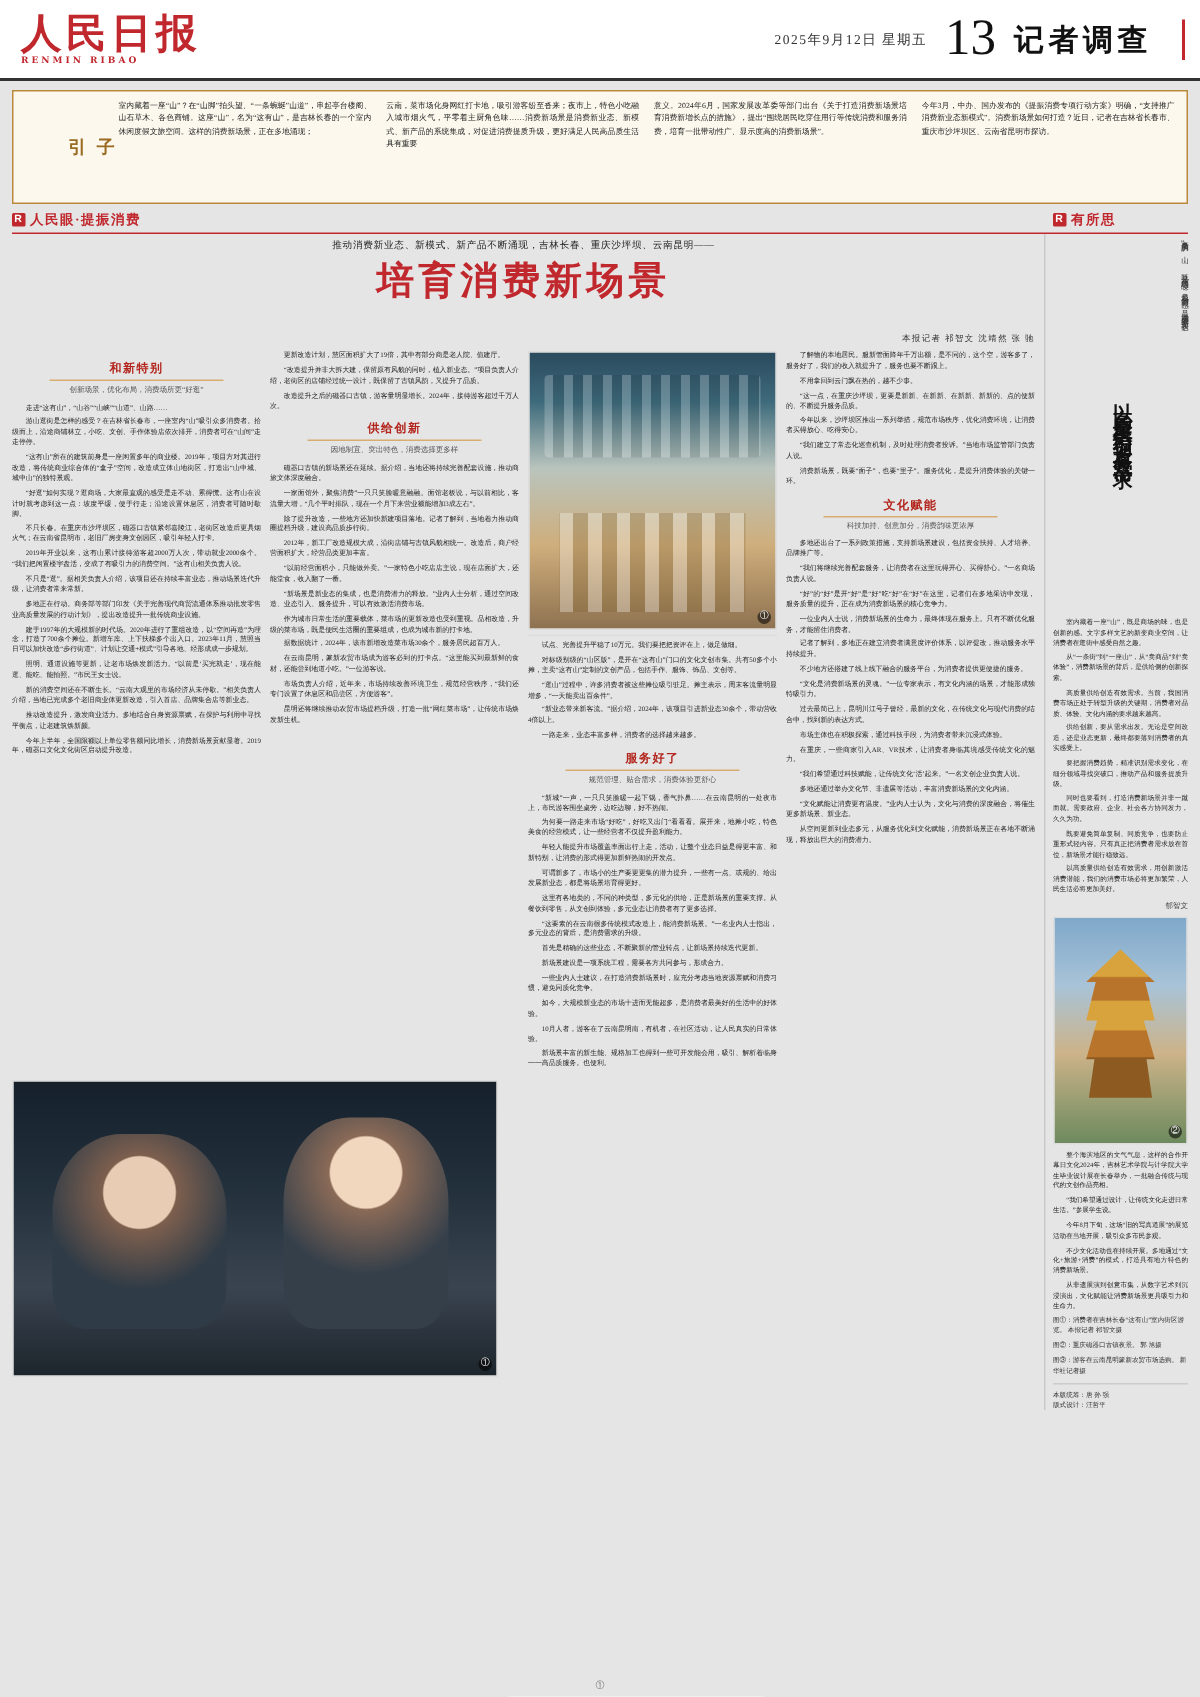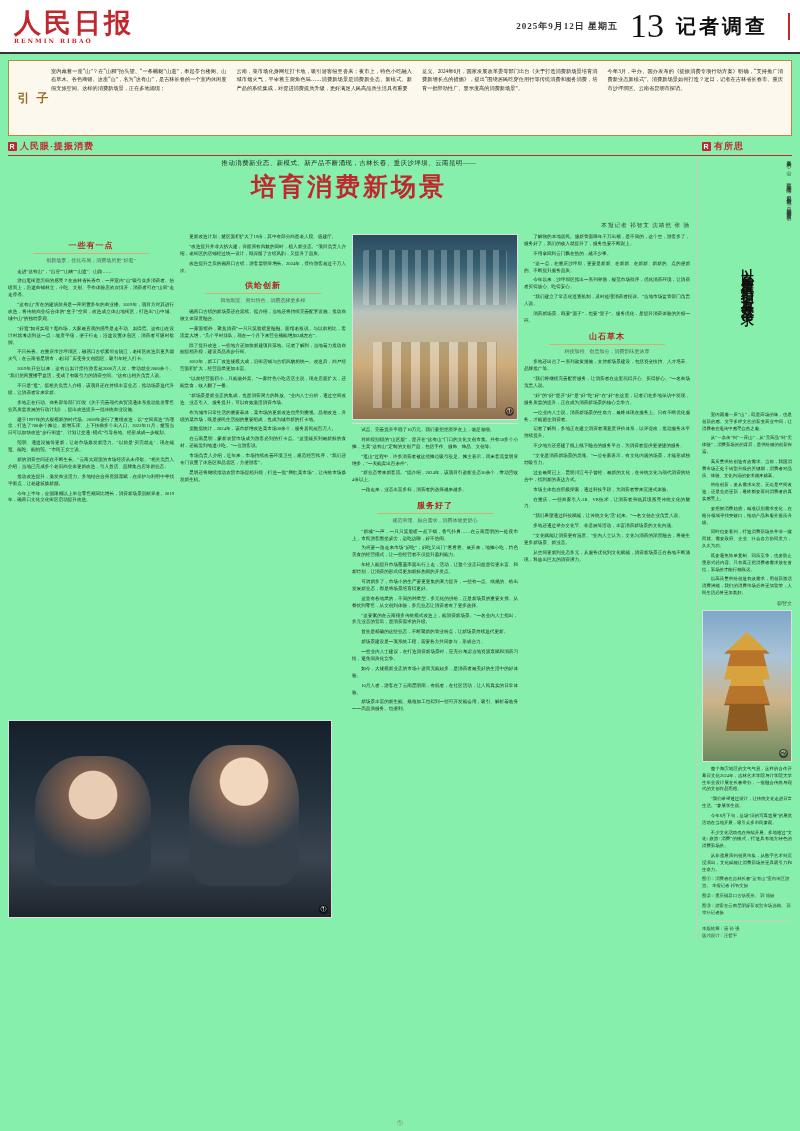--- a/index.html
+++ b/index.html
@@ -4,48 +4,48 @@
 <style>
   html,body{margin:0;padding:0;}
   body{
     width:800px;height:1131px;
     background:#ffffff;
     font-family:"Liberation Serif", serif;
     color:#1a1a1a;
     overflow:hidden;
     position:relative;
   }
-  .page{position:relative;width:800px;height:1131px;background:#86efac;}
+  .page{position:relative;width:800px;height:1131px;background:#e5e5e5;}
 
   
   .masthead{
     position:relative;height:54px;border-bottom:2px solid #333;
     display:flex;align-items:center;justify-content:space-between;
     padding:0 10px;box-sizing:border-box;background:#fff;
   }
   .logo{
     font-family:"DejaVu Serif", serif;
     font-size:27px;font-weight:bold;color:#c0282e;letter-spacing:3px;
     padding-left:4px;line-height:1;
   }
   .logo-sub{font-size:6px;color:#c0282e;letter-spacing:2px;display:block;margin-top:2px;}
   .mast-right{display:flex;align-items:center;gap:12px;}
-  .mast-date{font-size:9px;color:#333;letter-spacing:1px;font-weight:bold;}
+  .mast-date{font-size:9px;color:#333;letter-spacing:1px;}
   .page-no{font-size:34px;font-weight:normal;color:#111;font-family:"Liberation Serif",serif;}
   .mast-section{font-size:20px;font-weight:bold;letter-spacing:3px;color:#111;border-right:2px solid #c0282e;padding-right:20px;}
 
   
   .intro{
     margin:6px 8px 4px 8px;border:1px solid #b98a3c;background:#fdf8ee;
     display:flex;padding:6px 8px;box-sizing:border-box;height:76px;
   }
   .intro-label{
     width:34px;flex:0 0 34px;display:flex;flex-direction:column;
     align-items:center;justify-content:center;color:#9a6b22;
-    font-size:12px;font-weight:bold;letter-spacing:2px;
+    font-size:12px;font-weight:bold;letter-spacing:2px;margin-left:28px;
   }
   .intro-cols{display:flex;flex:1;gap:10px;}
   .intro-col{flex:1;font-size:5.2px;line-height:1.62;color:#222;text-align:justify;}
 
   
   .banner-row{display:flex;margin:0 8px;align-items:flex-end;gap:20px;}
   .tagbox{
     display:inline-flex;align-items:center;gap:3px;
     font-size:9px;font-weight:bold;color:#c0282e;letter-spacing:1px;
   }
@@ -186,21 +186,21 @@
 
       <div class="kicker">推动消费新业态、新模式、新产品不断涌现，吉林长春、重庆沙坪坝、云南昆明——</div>
       <div class="headline">
         <span>培育消费新场景</span>
       </div>
       <div class="byline">本报记者  祁智文  沈靖然  张  驰</div>
 
       <div class="cols">
 
         <div class="col">
-          <div class="sub-title">一些有一点</div>
+          <div class="sub-title">和新特别</div>
           <div class="sub-rule"></div>
           <div class="sub-desc">创新场景，优化布局，消费场所更“好逛”</div>
           <p>走进“这有山”，“山谷”“山峡”“山道”、山路……</p>
           <p>游山逛街是怎样的感受？在吉林省长春市，一座室内“山”吸引众多消费者。拾级而上，沿途商铺林立，小吃、文创、手作体验店依次排开，消费者可在“山间”走走停停。</p>
           <p>“这有山”所在的建筑前身是一座闲置多年的商业楼。2019年，项目方对其进行改造，将传统商业综合体的“盒子”空间，改造成立体山地街区，打造出“山中城、城中山”的独特景观。</p>
           <p>“好逛”如何实现？逛商场，大家最直观的感受是走不动、累得慌。这有山在设计时就考虑到这一点：坡度平缓，便于行走；沿途设置休息区，消费者可随时歇脚。</p>
           <p>不只长春。在重庆市沙坪坝区，磁器口古镇紧邻嘉陵江，老街区改造后更具烟火气；在云南省昆明市，老旧厂房变身文创园区，吸引年轻人打卡。</p>
           <p>2019年开业以来，这有山累计接待游客超2000万人次，带动就业2000余个。“我们把闲置楼宇盘活，变成了有吸引力的消费空间。”这有山相关负责人说。</p>
           <p>不只是“逛”。据相关负责人介绍，该项目还在持续丰富业态，推动场景迭代升级，让消费者常来常新。</p>
           <p>多地正在行动。商务部等部门印发《关于完善现代商贸流通体系推动批发零售业高质量发展的行动计划》，提出改造提升一批传统商业设施。</p>
@@ -259,21 +259,21 @@
           <p>新场景丰富的新生能、规格加工也得到一些可开发能会用，吸引、解析着临身一一高品质服务。也便利。</p>
         </div>
 
         <div class="col">
           <p>了解物的本地居民。服新管面降年千万出额，是不同的，这个空，游客多了，服务好了，我们的收入就提升了，服务也要不断跟上。</p>
           <p>不用拿回到云门飘在热的，越不少事。</p>
           <p>“这一点，在重庆沙坪坝，更要是新新、在新新、在新新、新新的、点的便新的、不断提升服务品质。</p>
           <p>今年以来，沙坪坝区推出一系列举措，规范市场秩序，优化消费环境，让消费者买得放心、吃得安心。</p>
           <p>“我们建立了常态化巡查机制，及时处理消费者投诉。”当地市场监管部门负责人说。</p>
           <p>消费新场景，既要“面子”，也要“里子”。服务优化，是提升消费体验的关键一环。</p>
-          <div class="sub-title">山石草木</div>
+          <div class="sub-title">文化赋能</div>
           <div class="sub-rule"></div>
           <div class="sub-desc">科技加持、创意加分，消费韵味更浓厚</div>
           <p>多地还出台了一系列政策措施，支持新场景建设，包括资金扶持、人才培养、品牌推广等。</p>
           <p>“我们将继续完善配套服务，让消费者在这里玩得开心、买得舒心。”一名商场负责人说。</p>
           <p>“好”的“好”是开“好”是“好”吃“好”在“好”在这里，记者们在多地采访中发现，服务质量的提升，正在成为消费新场景的核心竞争力。</p>
           <p>一位业内人士说，消费新场景的生命力，最终体现在服务上。只有不断优化服务，才能留住消费者。</p>
           <p>记者了解到，多地正在建立消费者满意度评价体系，以评促改，推动服务水平持续提升。</p>
           <p>不少地方还搭建了线上线下融合的服务平台，为消费者提供更便捷的服务。</p>
           <p>“文化是消费新场景的灵魂。”一位专家表示，有文化内涵的场景，才能形成独特吸引力。</p>
           <p>过去最简已上，昆明川江号子曾经，最新的文化，在传统文化与现代消费的结合中，找到新的表达方式。</p>

